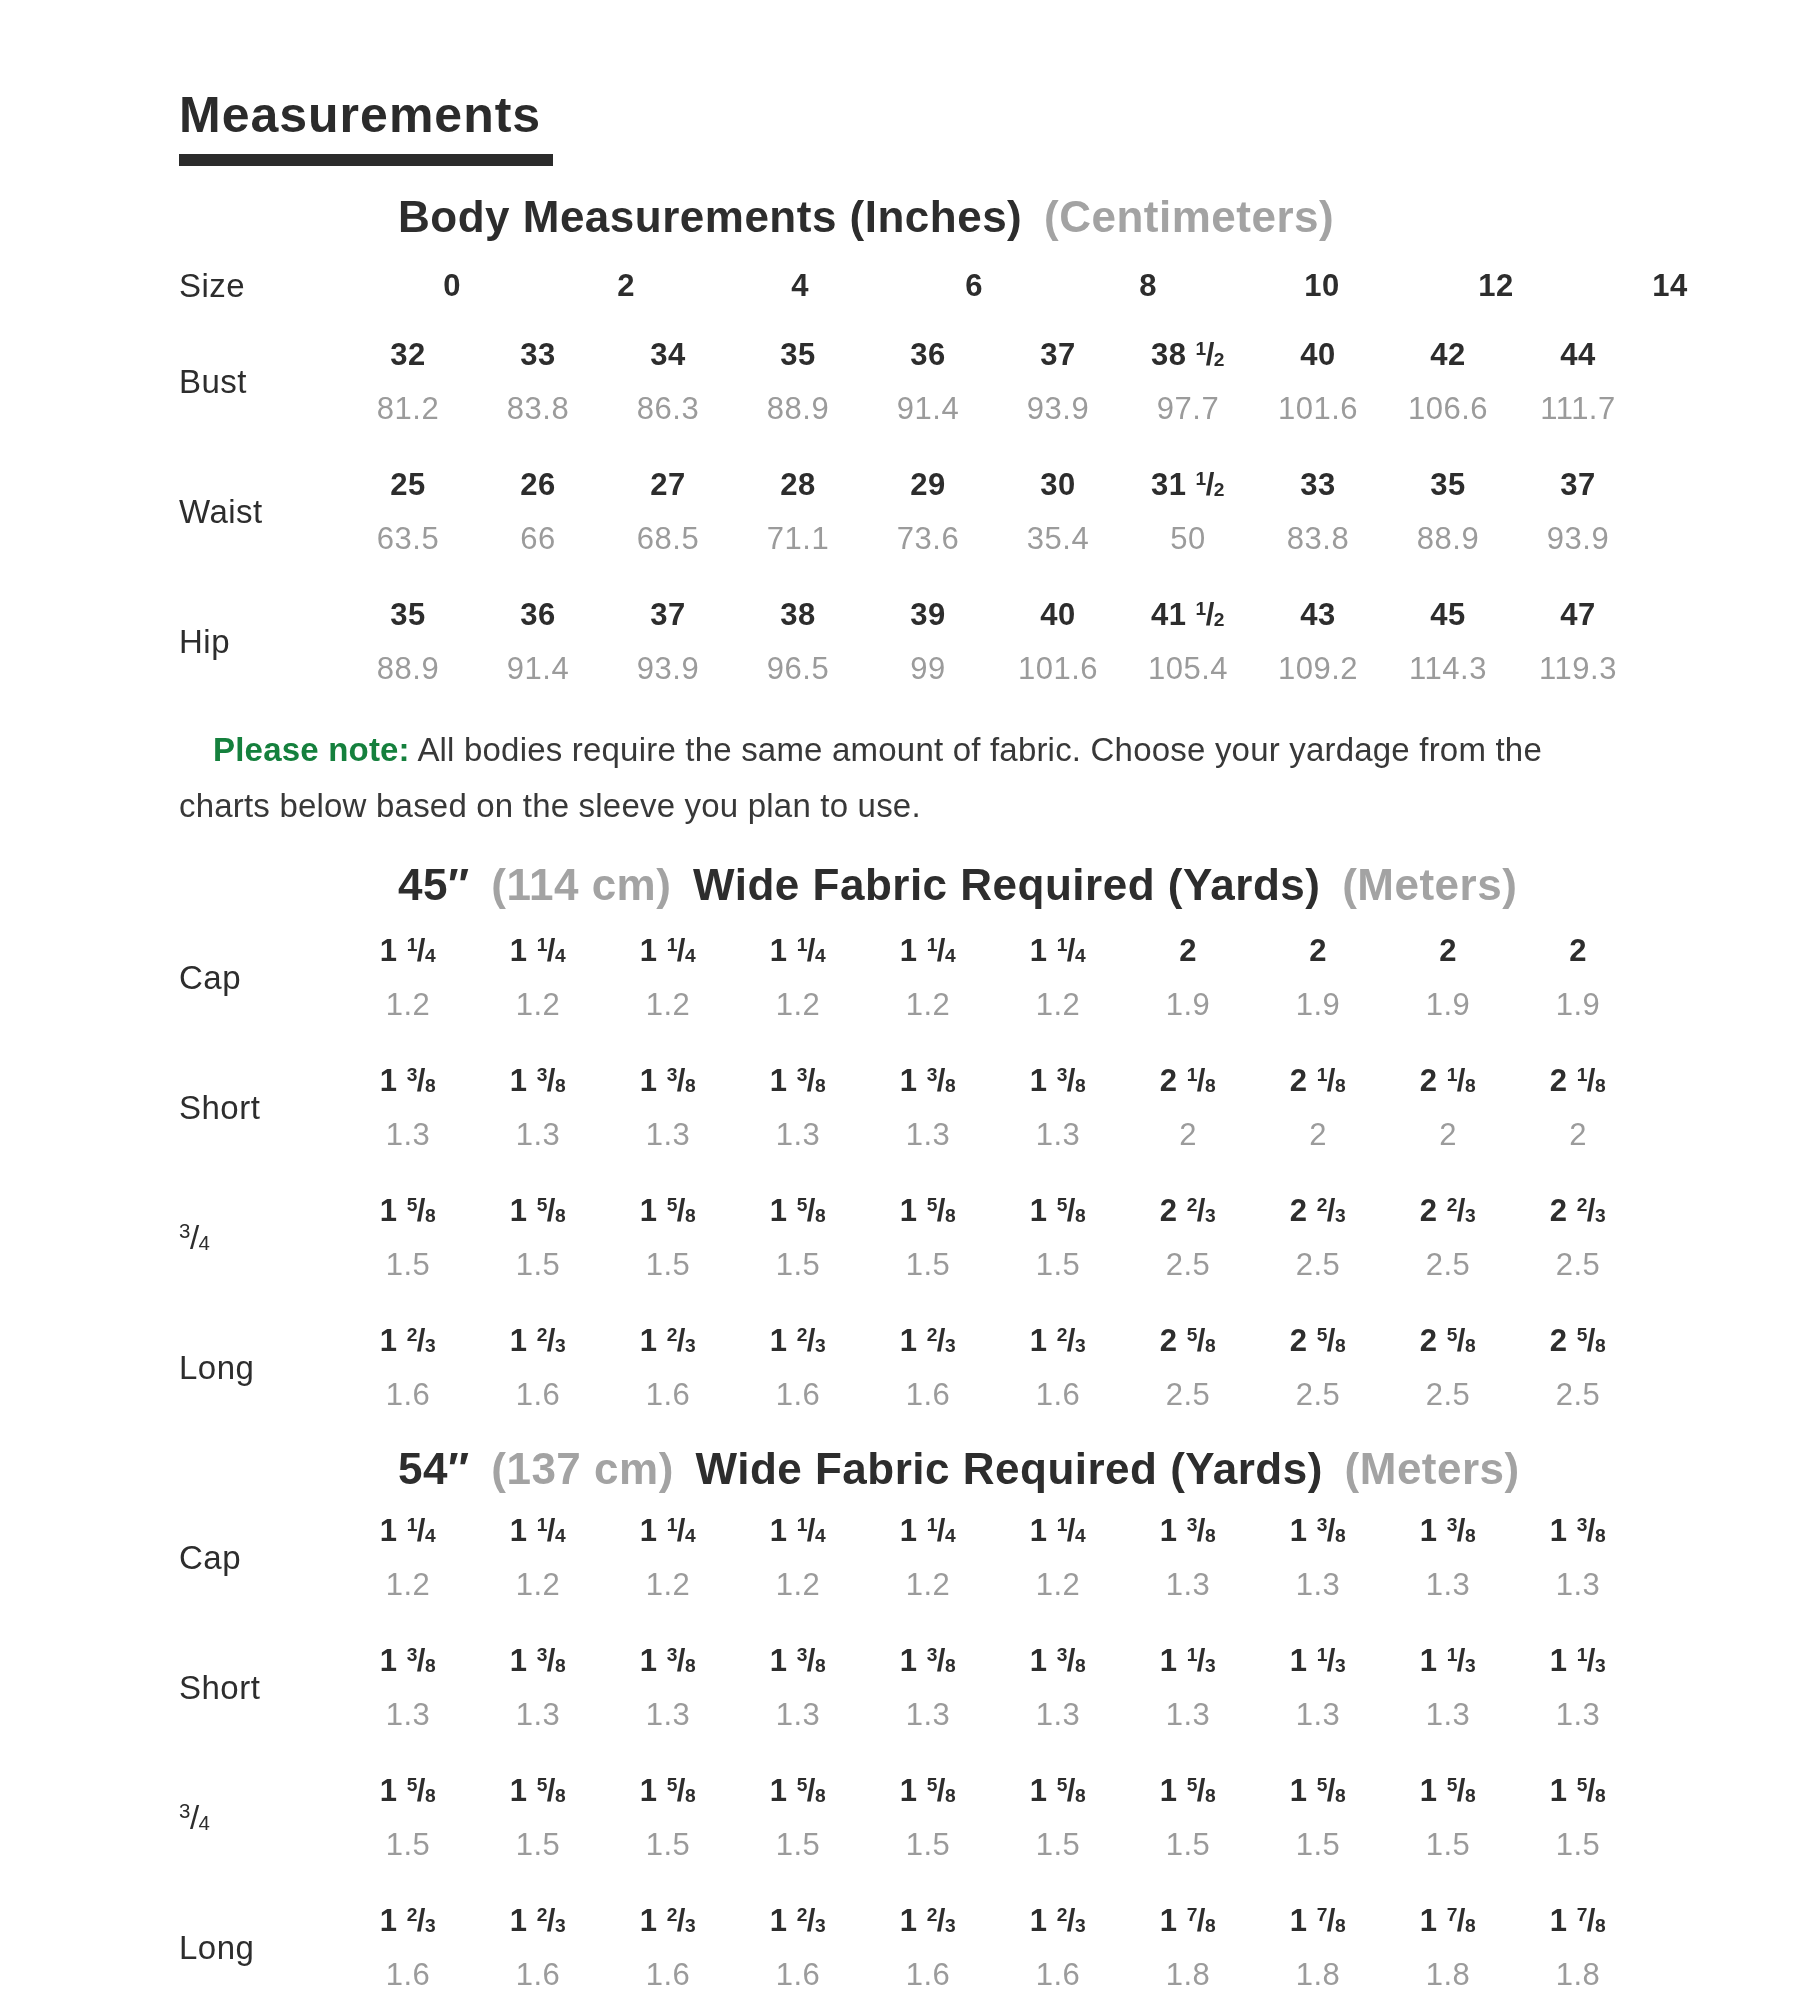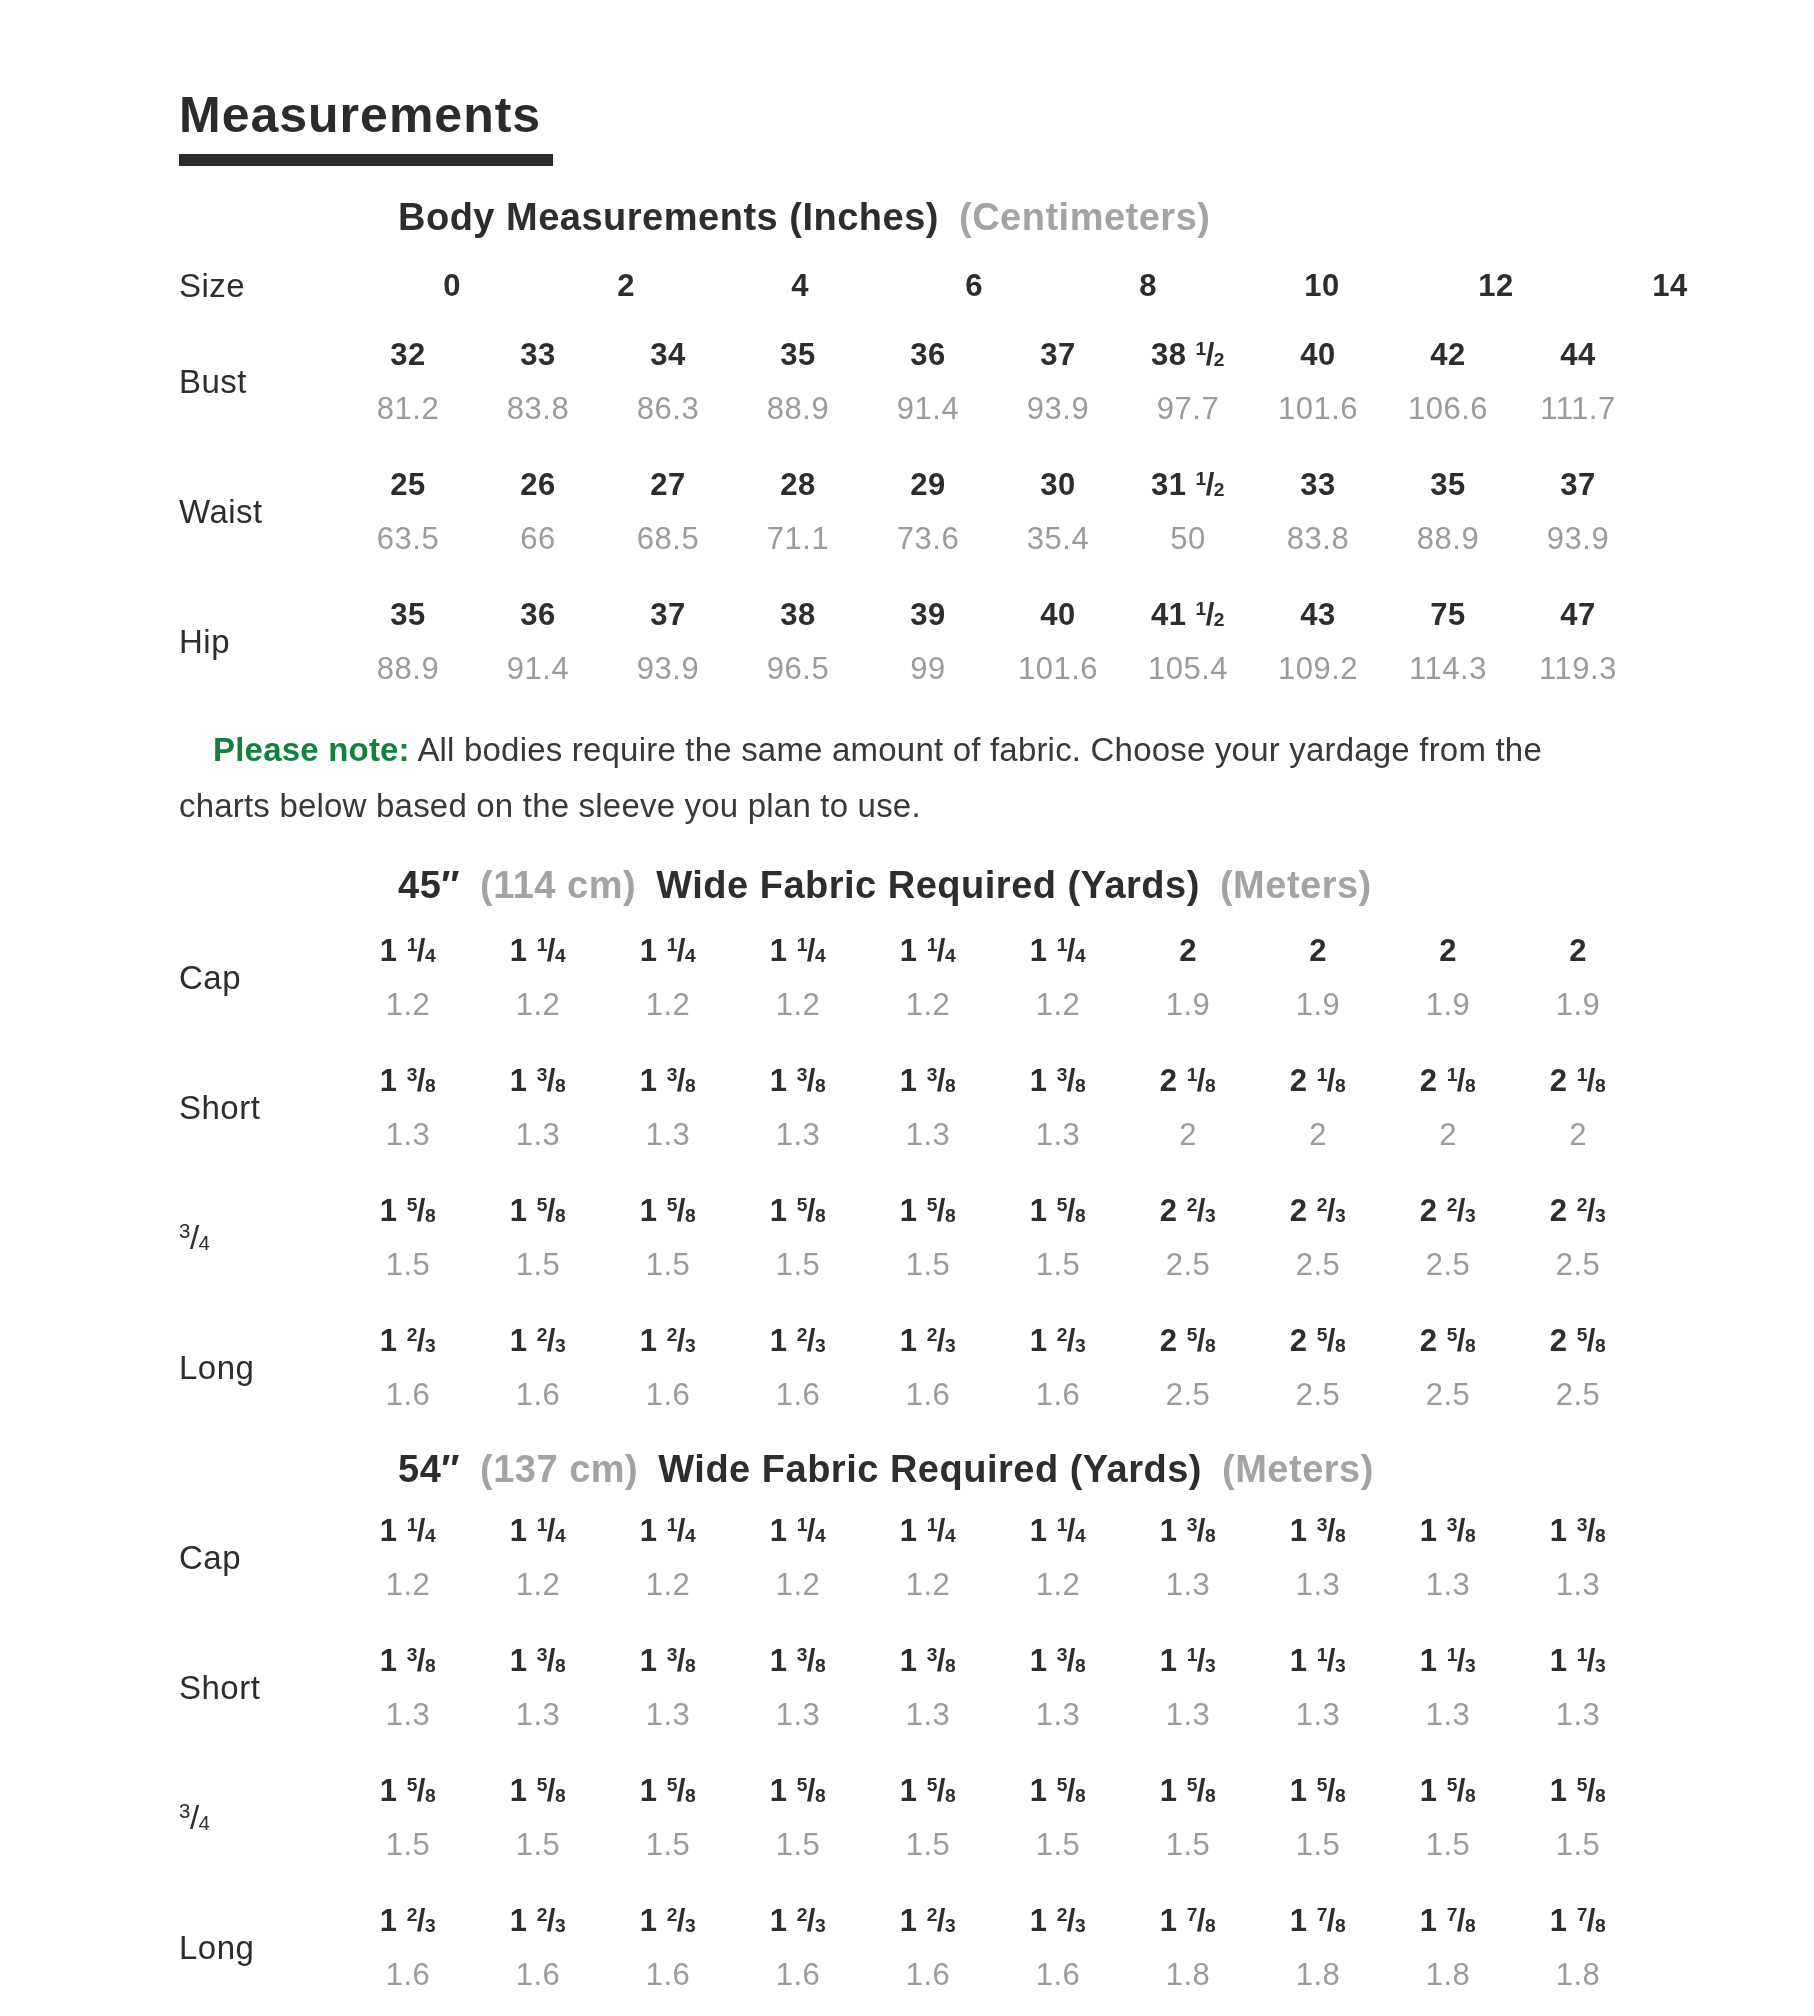--- a/index.html
+++ b/index.html
@@ -21,21 +21,21 @@
     color:#2b2b2b;
   }
   .title-rule{
     width:374px;
     height:12px;
     background:#2b2b2b;
     margin-top:12px;
   }
   .sec-head{
     margin:30px 0 0 219px;
-    font-size:38px;
+    font-size:44px;
     line-height:42px;
     font-weight:700;
     letter-spacing:0.5px;
     color:#2d2d2d;
     white-space:nowrap;
   }
   .sec-head .gray{color:#a3a3a3;font-weight:700;}
   .sec-head span{margin-right:9px;}
   .sec-head span:last-child{margin-right:0;}
 
@@ -253,21 +253,21 @@
       </div>
       <div class="cell">
         <div class="line val-dark">41 <span class="fr"><span class="fn">1</span><span class="fs">/</span><span class="fd">2</span></span></div>
         <div class="line val-gray">105.4</div>
       </div>
       <div class="cell">
         <div class="line val-dark">43</div>
         <div class="line val-gray">109.2</div>
       </div>
       <div class="cell">
-        <div class="line val-dark">75</div>
+        <div class="line val-dark">45</div>
         <div class="line val-gray">114.3</div>
       </div>
       <div class="cell">
         <div class="line val-dark">47</div>
         <div class="line val-gray">119.3</div>
       </div>
     </div>
   </div>
 
 <p class="note">

